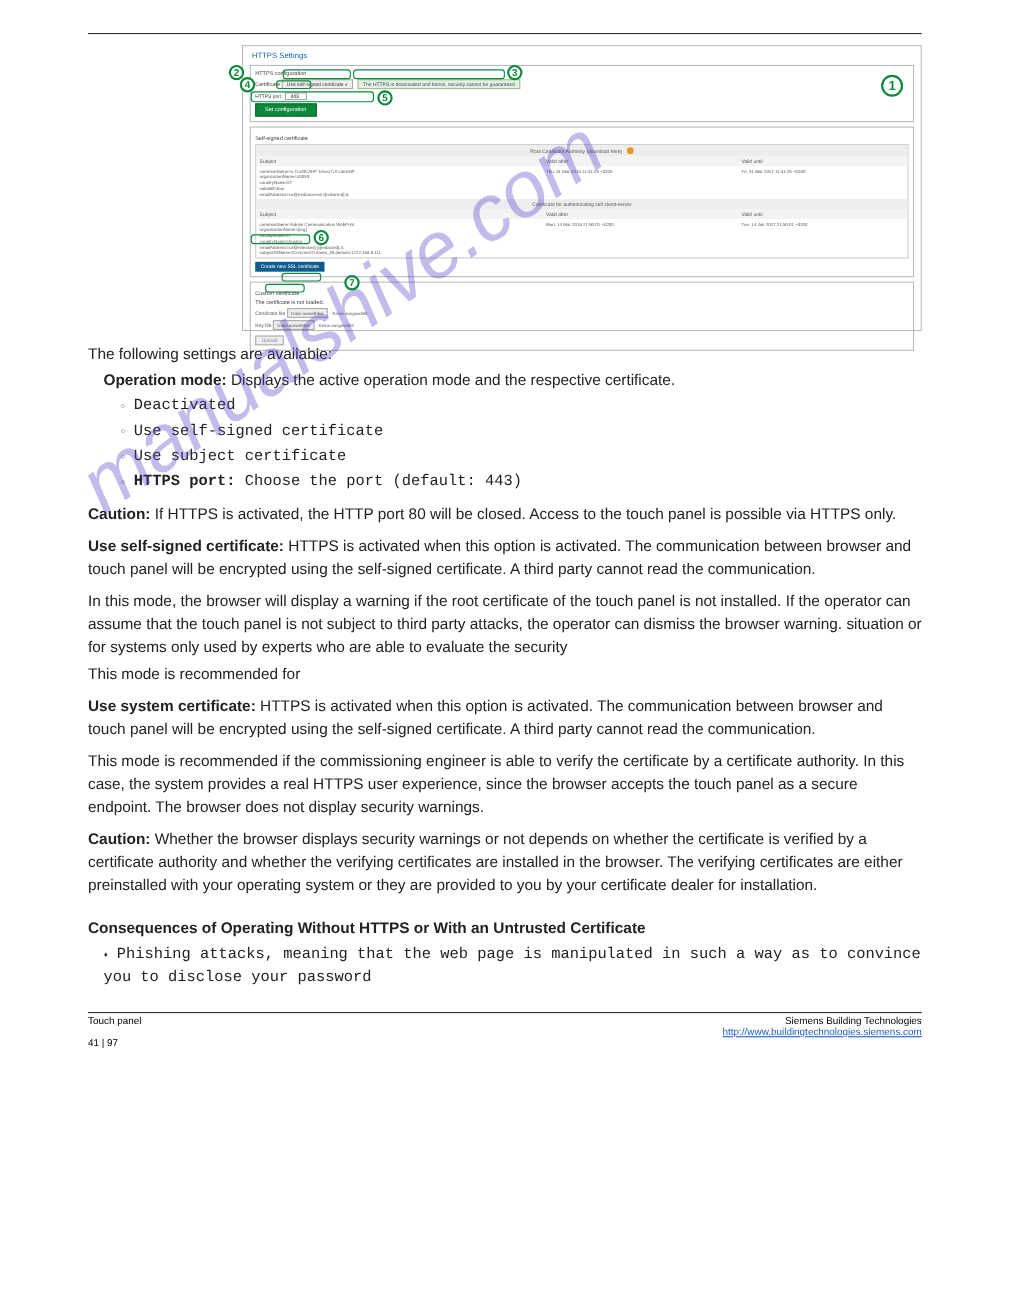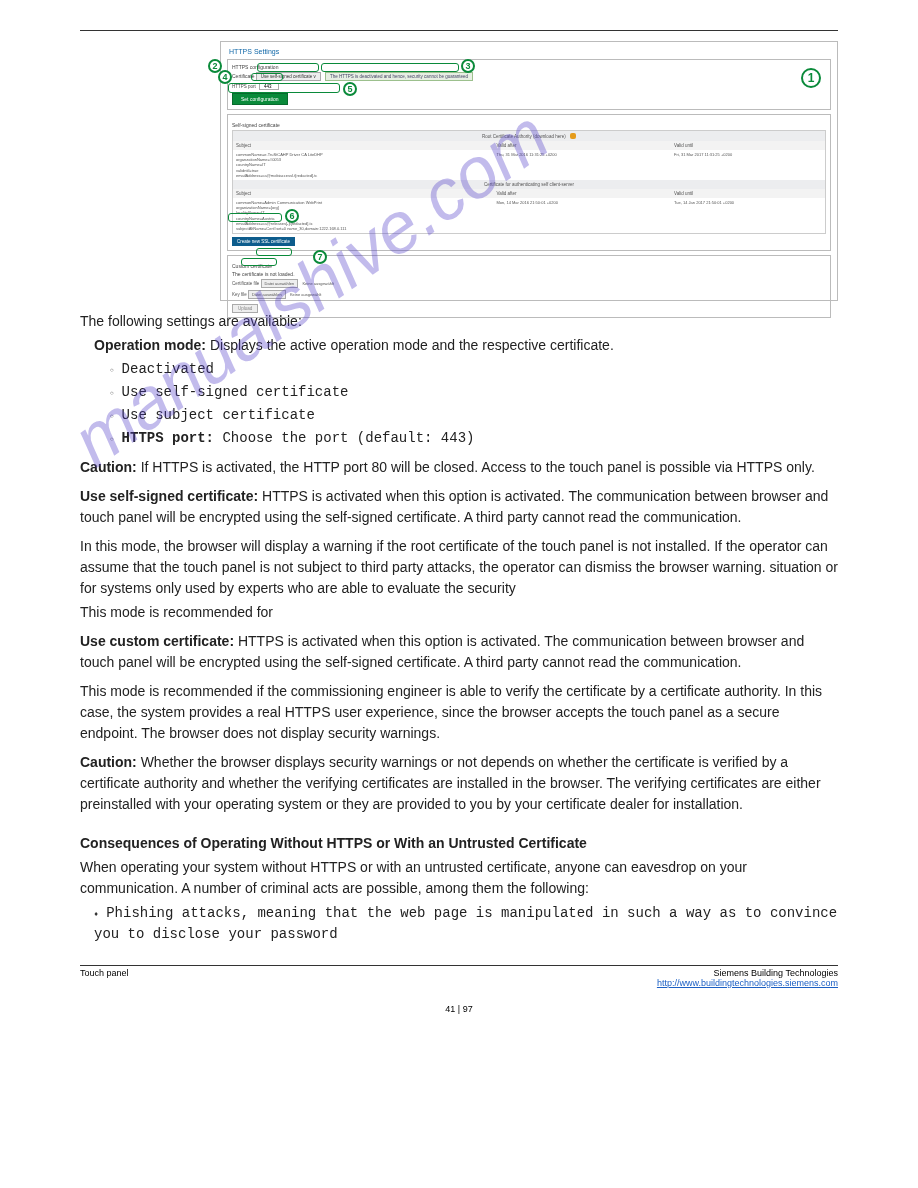--- a/index.html
+++ b/index.html
@@ -225,43 +225,42 @@
     </ul>
 
 
     <p style="margin-top:8px;"><strong>Caution:</strong><span> If HTTPS is activated, the HTTP port 80 will be closed. Access to the touch panel is possible via HTTPS only.</span></p>
 
     <p style="margin-top:8px;"><strong>Use self-signed certificate:</strong><span> HTTPS is activated when this option is activated. The communication between browser and touch panel will be encrypted using the self-signed certificate. A third party cannot read the communication.</span></p>
 
     <p style="margin-top:8px;">In this mode, the browser will display a warning if the root certificate of the touch panel is not installed. If the operator can assume that the touch panel is not subject to third party attacks, the operator can dismiss the browser warning.                                situation or for systems only used by experts who are able to evaluate the security</p>
     <p>This mode is recommended for</p>
 
-    <p style="margin-top:8px;"><strong>Use custom certificate:</strong><span> HTTPS is activated when this option is activated. The communication between browser and touch panel will be encrypted using the self-signed certificate. A third party cannot read the communication.</span></p>
+    <p style="margin-top:8px;"><strong>Use system certificate:</strong><span> HTTPS is activated when this option is activated. The communication between browser and touch panel will be encrypted using the self-signed certificate. A third party cannot read the communication.</span></p>
 
     <p style="margin-top:8px;">This mode is recommended if the commissioning engineer is able to verify the certificate by a certificate authority. In this case, the system provides a real HTTPS user experience, since the browser accepts the touch panel as a secure endpoint. The browser does not display security warnings.</p>
 
     <p style="margin-top:8px;"><strong>Caution:</strong><span> Whether the browser displays security warnings or not depends on whether the certificate is verified by a certificate authority and whether the verifying certificates are installed in the browser. The verifying certificates are either preinstalled with your operating system or they are provided to you by your certificate dealer for installation.</span></p>
 
     <p style="margin-top:18px;"><strong>Consequences of Operating Without HTTPS or With an Untrusted Certificate</strong></p>
-    <p>When operating your system without HTTPS or with an untrusted certificate, anyone can eavesdrop on your communication. A number of criminal acts are possible, among them the following:</p>
   </div>
 
   <div class="body-text body-text2" style="margin-top:4px;">
     <ul style="margin-left:14px;">
       <li>Phishing attacks, meaning that the web page is manipulated in such a way as to convince you to disclose your password</li>
     </ul>
   </div>
 
 </div>
 
 <div class="watermark">manualshive.com</div>
 
 <div class="page-rule-bottom"></div>
 <div class="footer">
   <div>Touch panel</div>
   <div class="right">
     <div>Siemens Building Technologies</div>
     <a href="#">http://www.buildingtechnologies.siemens.com</a>
   </div>
 </div>
-<div class="footer" style="justify-content:center; margin-top:16px;">
+<div class="footer" style="justify-content:flex-start; margin-top:0;">
   <div>41 | 97</div>
 </div>
 
 </body></html>

